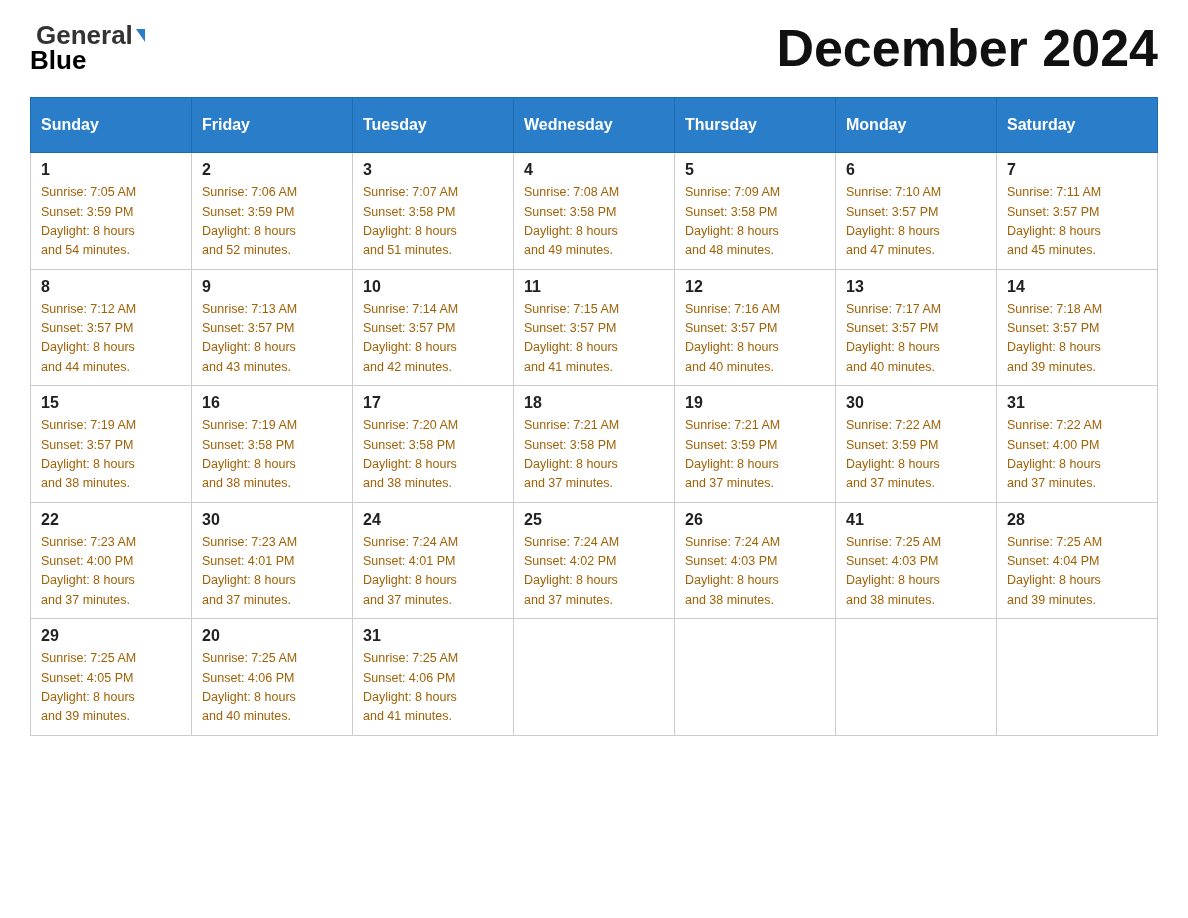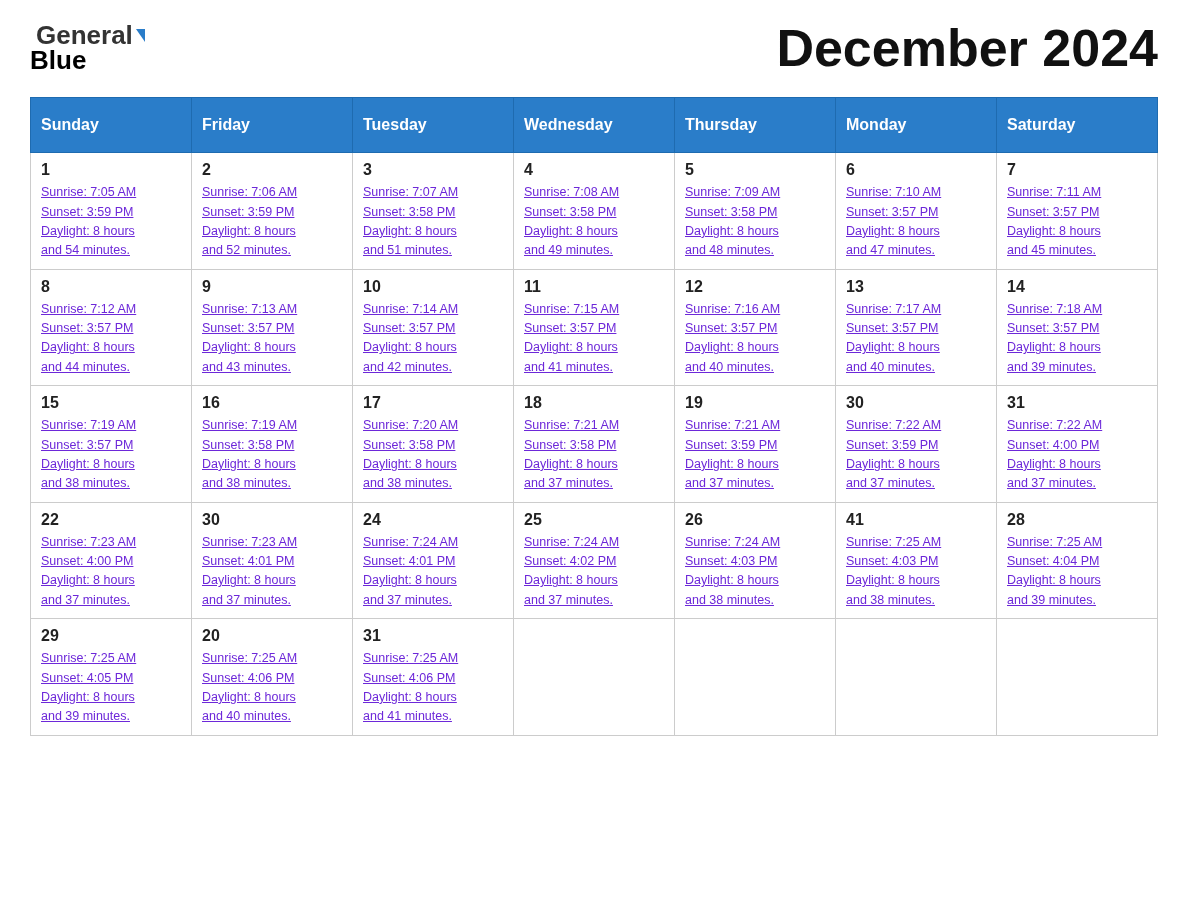--- a/index.html
+++ b/index.html
@@ -59,22 +59,21 @@
     }
     tbody tr td .day-num {
       font-size: 16px;
       font-weight: bold;
       margin-bottom: 4px;
       display: block;
     }
     tbody tr td .day-info {
       font-size: 12.5px;
       line-height: 1.55;
-      color: #6d28d9;
-      text-decoration: underline;
+      color: #a16207;
     }
     tbody tr:nth-child(odd) td { background: #fff; }
     tbody tr:nth-child(even) td { background: #fff; }
     tbody tr td.empty { background: #fff; }
   </style>
 </head>
 <body>
 
 <div class="header">
   <div class="logo">

